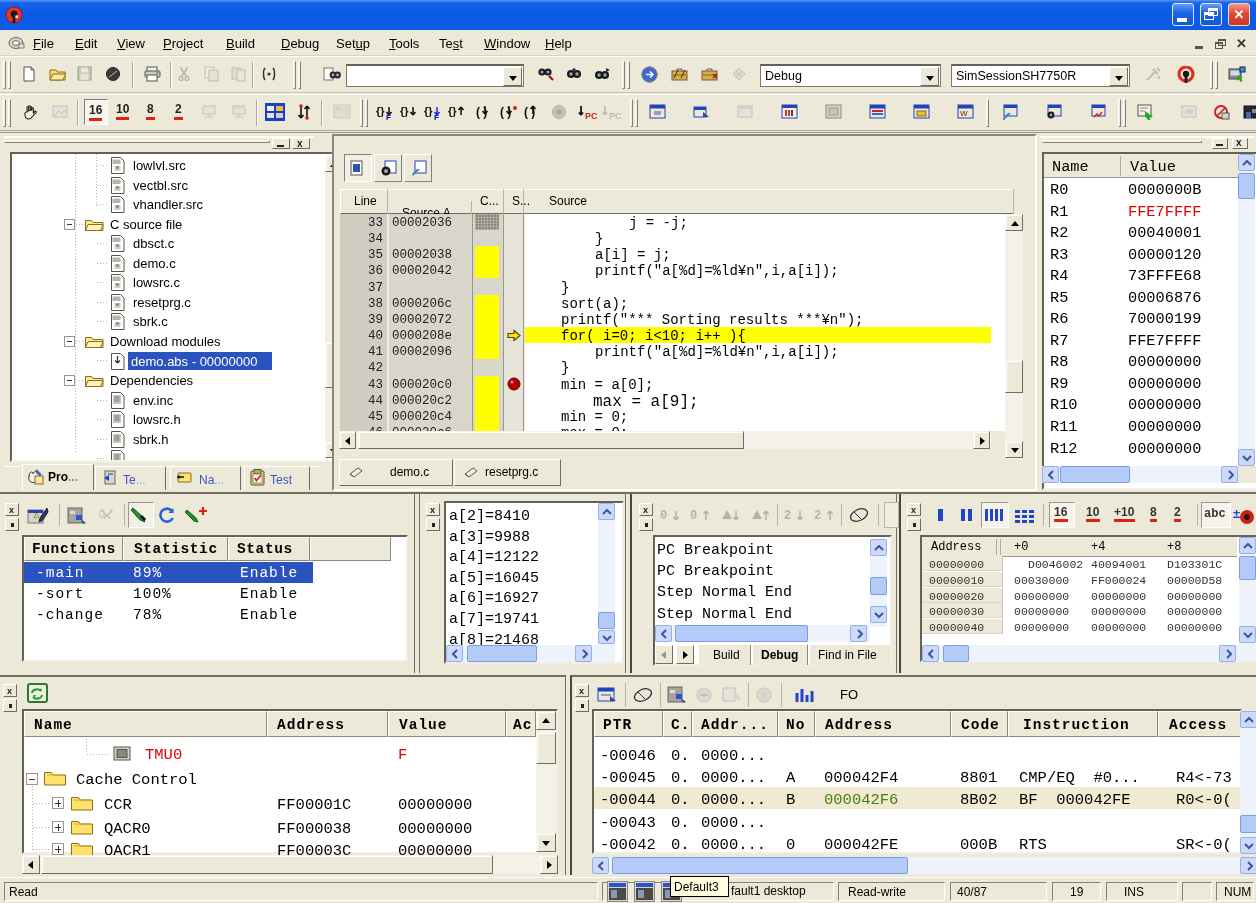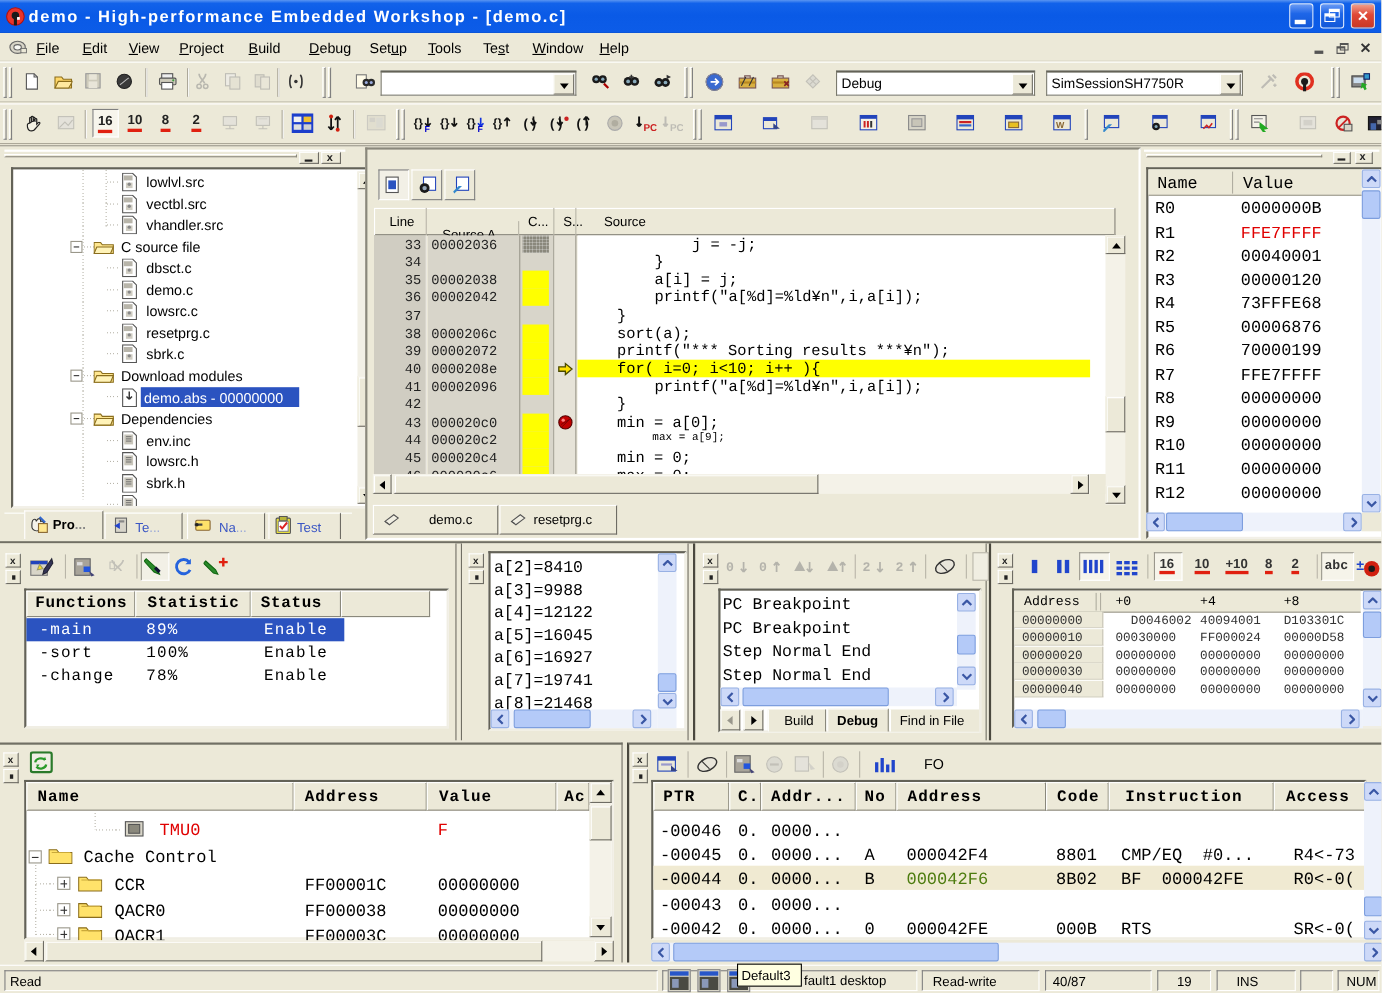--- a/index.html
+++ b/index.html
@@ -30,21 +30,20 @@
 <div id="titlebar" style="left:0;top:0;width:1256px;height:30px;background:linear-gradient(180deg,#5a95f2 0,#1262ea 3px,#0a5ae6 14px,#0c5ce8 29px,#0a50cc 30px);">
   <div style="left:5px;top:6px;width:18px;height:18px;">
     <svg width="18" height="18" style="left:0;top:0;">
       <circle cx="9" cy="9" r="8" fill="#e8342a"></circle>
       <circle cx="9" cy="9" r="8" fill="none" stroke="#b01010" stroke-width="1"></circle>
       <circle cx="9" cy="8" r="3.4" fill="#1a1a1a"></circle>
       <rect x="7.6" y="8" width="2.8" height="9" fill="#1a1a1a"></rect>
       <rect x="10.5" y="9.5" width="2.5" height="2.5" fill="#fff"></rect>
     </svg>
   </div>
-  <div style="left:26px;top:7px;color:#fff;font-size:15px;letter-spacing:1.4px;font-weight:bold;white-space:nowrap;">demo - High-performance Embedded Workshop - [demo.c]</div>
   <div style="left:1172px;top:3px;width:22px;height:23px;border-radius:3px;background:linear-gradient(180deg,#6a9af4,#1e66e8 40%,#1258d8);border:1px solid #dce8fc;">
         <div style="left:4px;top:14px;width:10px;height:4px;background:#fff;"></div>
       </div>
   <div id="maxbtn" style="left:1200px;top:3px;width:22px;height:23px;border-radius:3px;background:linear-gradient(180deg,#6a9af4,#1e66e8 40%,#1258d8);border:1px solid #dce8fc;">
     <div style="left:3px;top:8px;width:10px;height:8px;border:1px solid #fff;border-top-width:3px;background:transparent;"></div>
     <div style="left:7px;top:4px;width:10px;height:8px;border:1px solid #fff;border-top-width:3px;"></div>
   </div>
   <div style="left:1228px;top:3px;width:22px;height:23px;border-radius:3px;background:linear-gradient(180deg,#f0a08c,#e04836 45%,#c83826);border:1px solid #f4d8cc;color:#fff;font-size:13px;font-weight:bold;text-align:center;line-height:21px;"><span style="position:static;">✕</span></div>
 </div>
 
@@ -771,21 +770,21 @@
         <div style="left:141px;top:240px;width:24px;height:16px;background:#ffff00;"></div>
         <svg style="left:173px;top:241px;" width="14" height="14">
           <circle cx="7" cy="7" r="6" fill="#c00000" stroke="#500"></circle>
           <circle cx="5" cy="5" r="1.5" fill="#ff8080"></circle>
           <path d="M3 9l8-5M4 11l7-7" stroke="#700" stroke-width="0.8"></path>
         </svg>
         <div class="mono" style="left:227px;top:241px;font-size:14px;color:#000;white-space:nowrap;">min = a[0];</div>
         <div class="mono" style="left:6px;top:258px;width:43px;text-align:right;font-size:12.5px;color:#222;">44</div>
         <div class="mono" style="left:58px;top:258px;font-size:12.5px;color:#222;">000020c2</div>
         <div style="left:141px;top:256px;width:24px;height:16px;background:#ffff00;"></div>
-        <div class="mono" style="left:227px;top:257px;font-size:10px;color:#000;white-space:nowrap;padding-left:32px;">max = a[9];</div>
+        <div class="mono" style="left:227px;top:257px;font-size:16px;color:#000;white-space:nowrap;padding-left:32px;">max = a[9];</div>
         <div class="mono" style="left:6px;top:274px;width:43px;text-align:right;font-size:12.5px;color:#222;">45</div>
         <div class="mono" style="left:58px;top:274px;font-size:12.5px;color:#222;">000020c4</div>
         <div style="left:141px;top:272px;width:24px;height:16px;background:#ffff00;"></div>
         <div class="mono" style="left:227px;top:273px;font-size:14px;color:#000;white-space:nowrap;">min = 0;</div>
         <div class="mono" style="left:6px;top:290px;width:43px;text-align:right;font-size:12.5px;color:#222;">46</div>
         <div class="mono" style="left:58px;top:290px;font-size:12.5px;color:#222;">000020c6</div>
         <div style="left:141px;top:288px;width:24px;height:16px;background:#ffff00;"></div>
         <div class="mono" style="left:227px;top:289px;font-size:14px;color:#000;white-space:nowrap;">max = 0;</div>
         <div class="sbtrack" style="left:671px;top:78px;width:18px;height:245px;"></div>
         <div class="sbbtn" style="left:671px;top:78px;width:18px;height:17px;">

